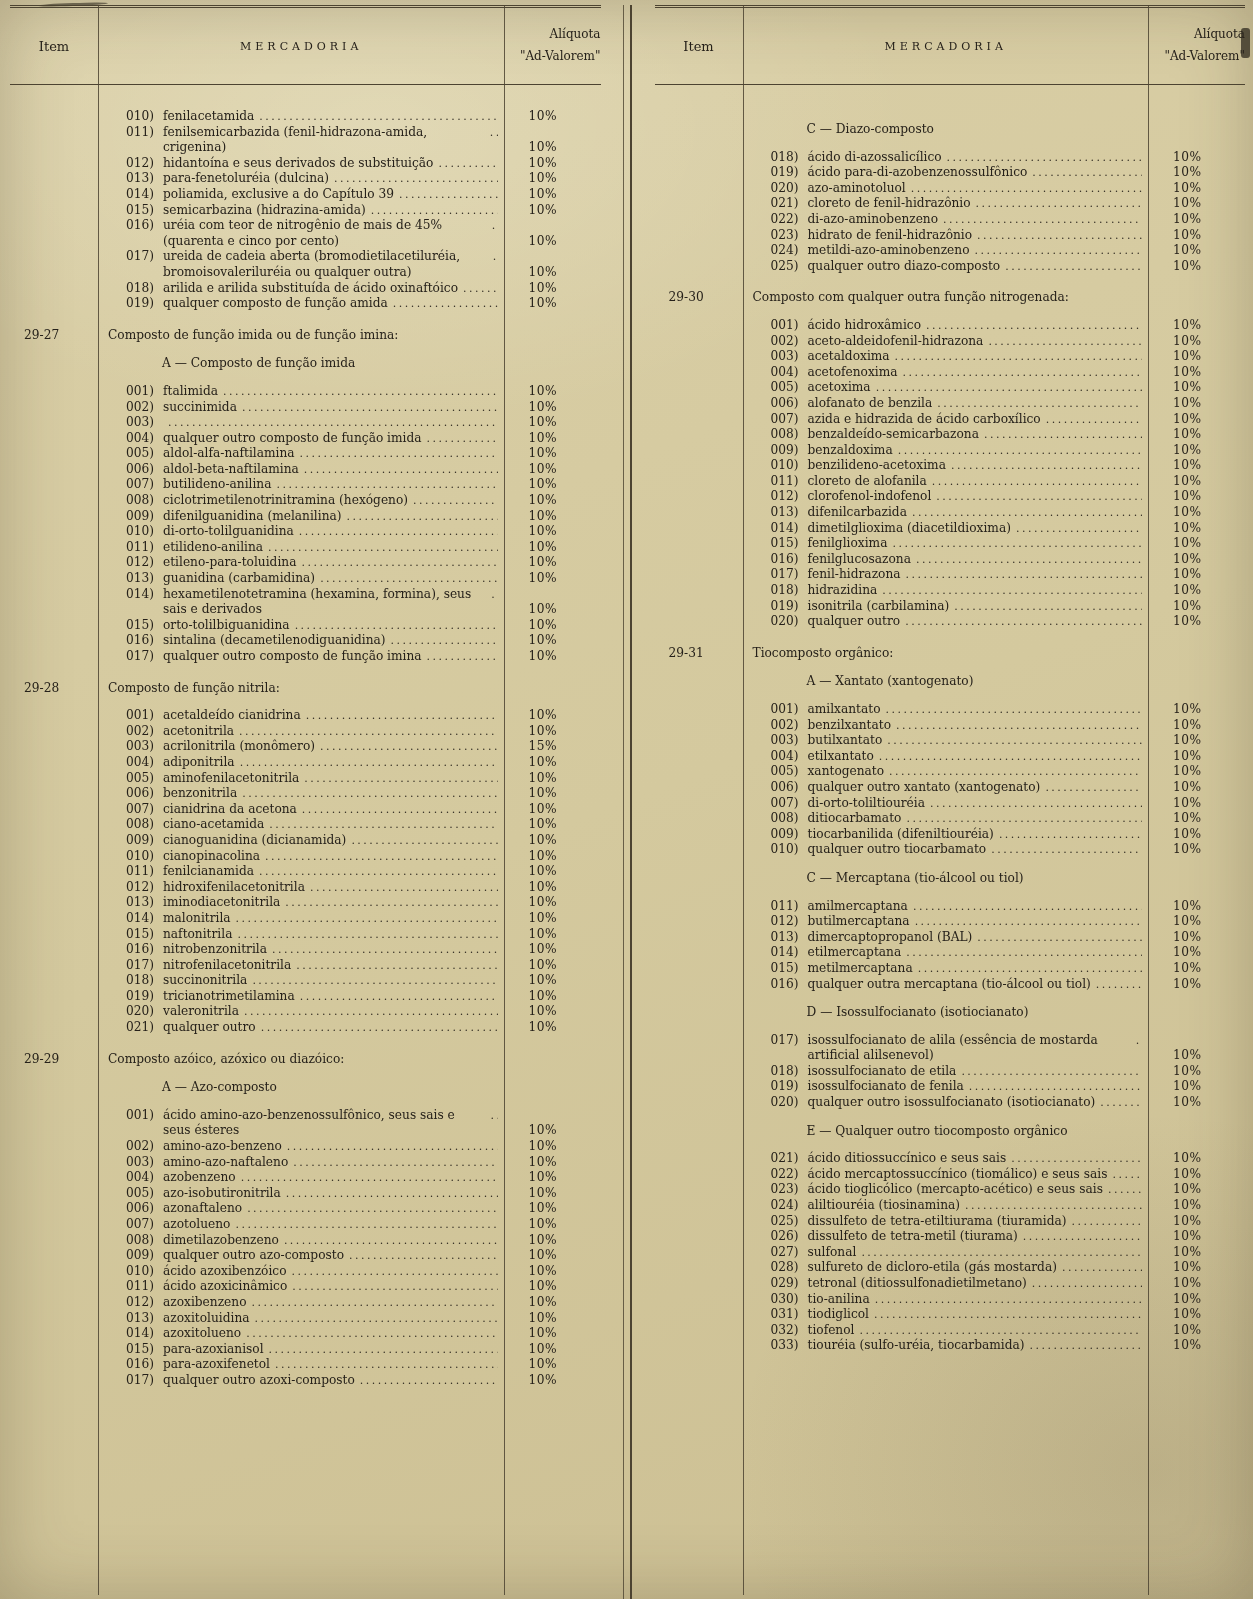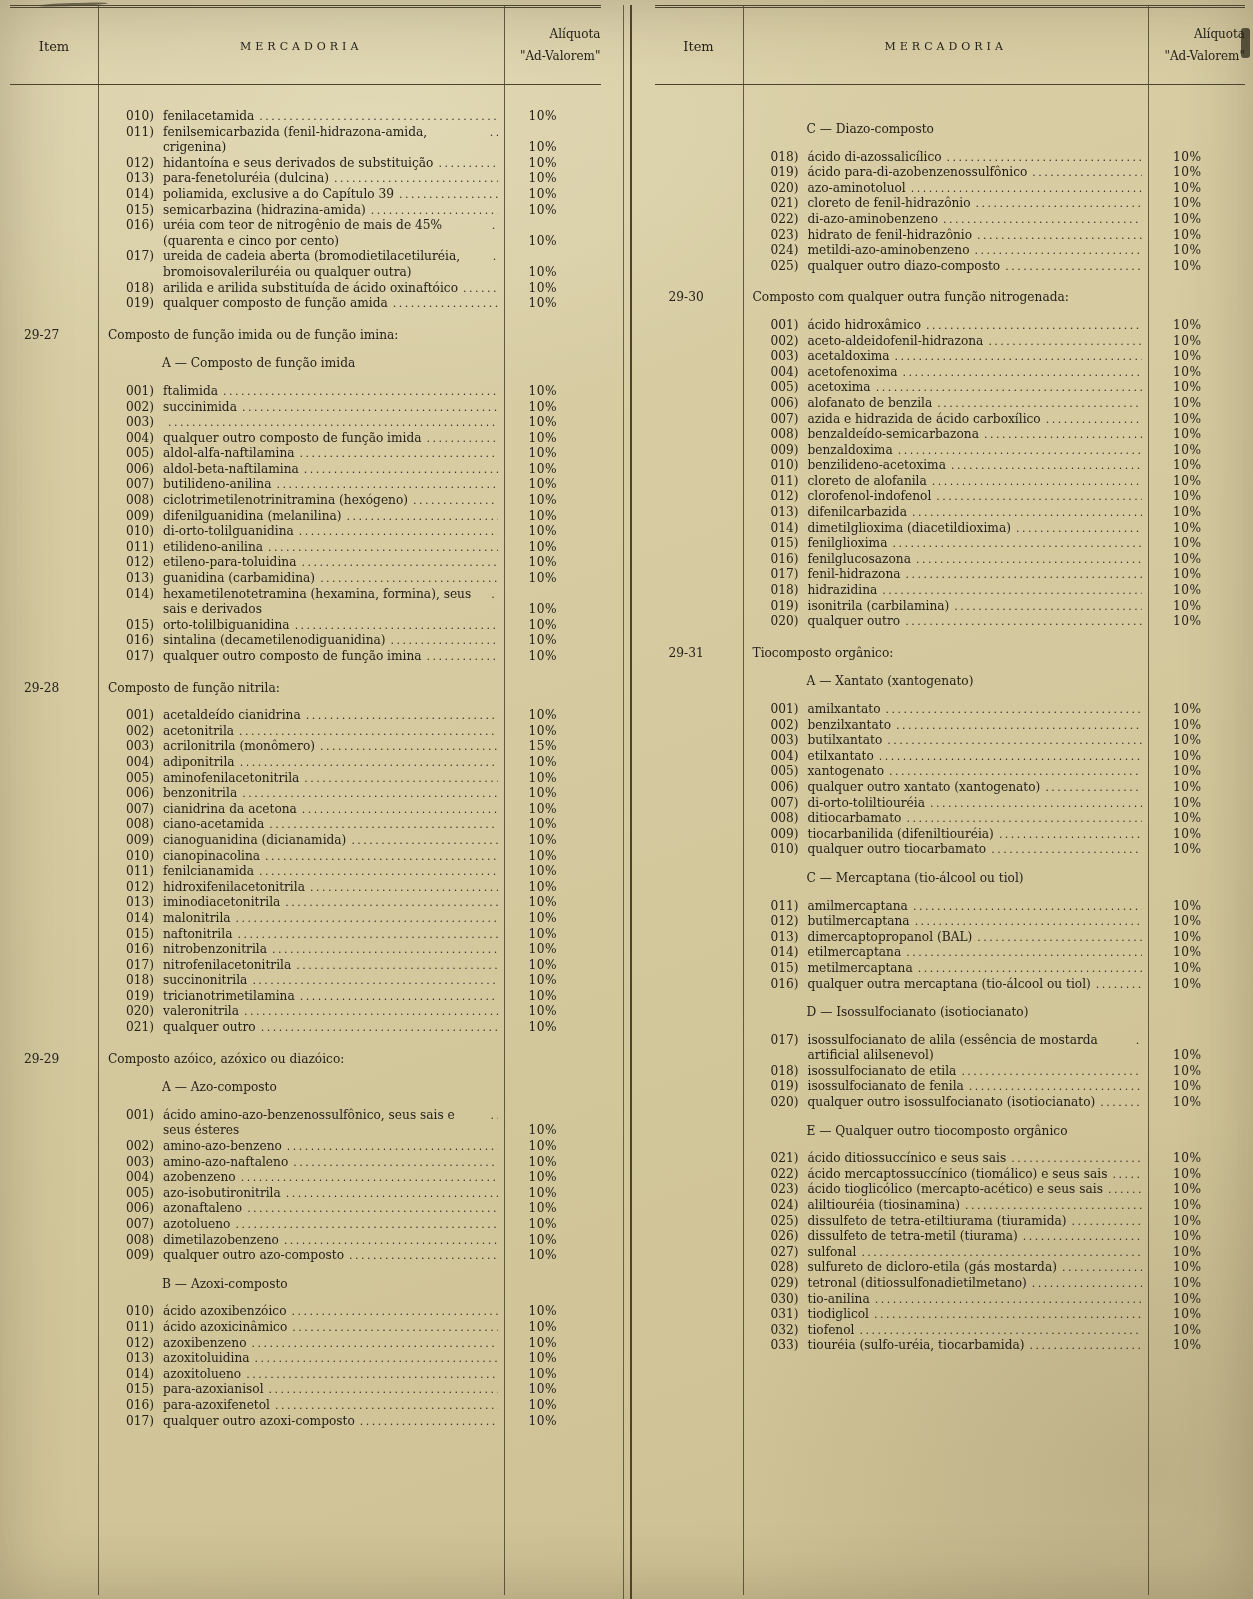--- a/index.html
+++ b/index.html
@@ -623,27 +623,20 @@
           </div>
           <div class="row entry">
             <div class="c-item"></div>
             <div class="c-merc">
               <span class="code">009)</span>
               <span class="txt">qualquer outro azo-composto</span>
               <span class="lead"></span>
             </div>
             <div class="c-rate"><span class="rate">10%</span></div>
           </div>
-          <div class="row sub">
-            <div class="c-item"></div>
-            <div class="c-merc">
-              <span class="stitle">B — Azoxi-composto</span>
-            </div>
-            <div class="c-rate"></div>
-          </div>
           <div class="row entry">
             <div class="c-item"></div>
             <div class="c-merc">
               <span class="code">010)</span>
               <span class="txt">ácido azoxibenzóico</span>
               <span class="lead"></span>
             </div>
             <div class="c-rate"><span class="rate">10%</span></div>
           </div>
           <div class="row entry">

